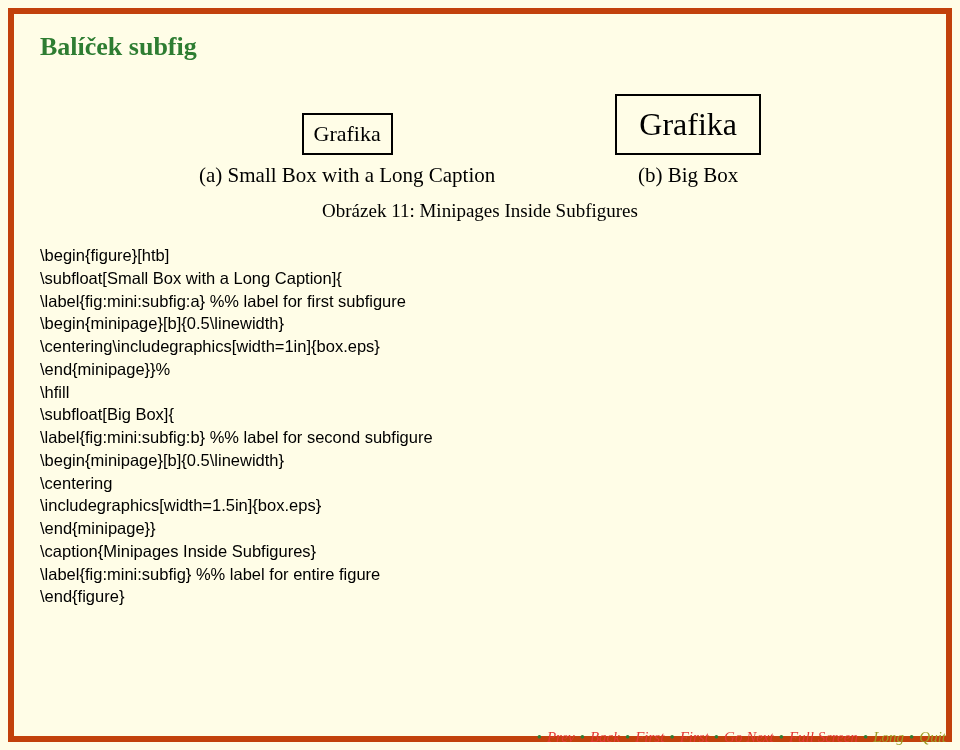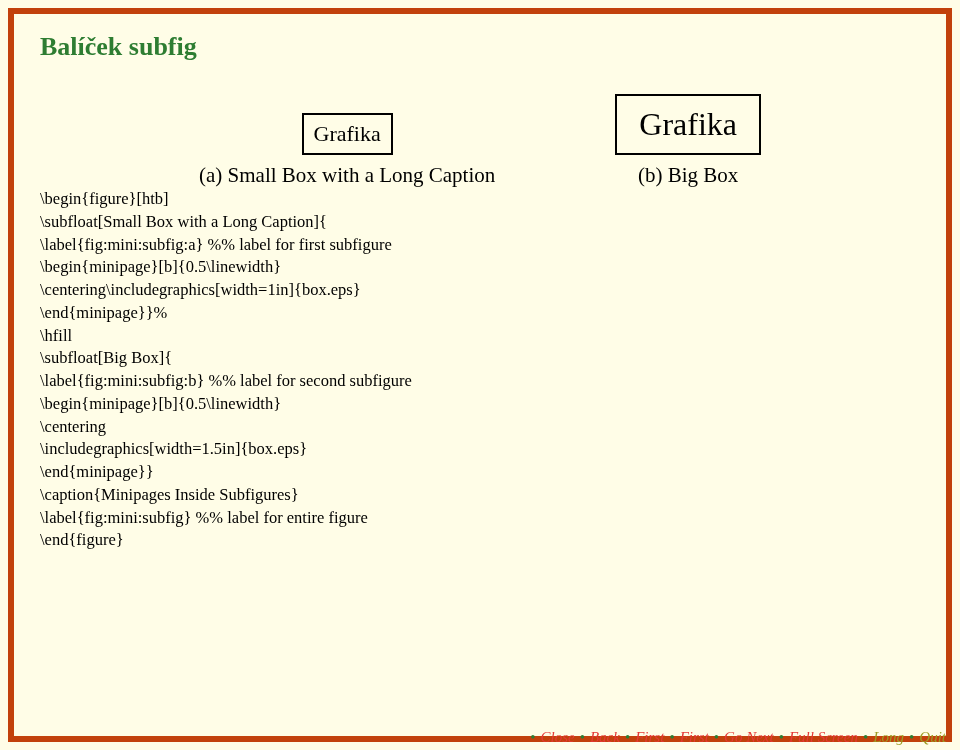--- a/index.html
+++ b/index.html
@@ -55,21 +55,21 @@
     font-family: Georgia, serif;
   }
   .main-caption {
     text-align: center;
     font-size: 19px;
     margin-top: 12px;
     margin-bottom: 22px;
     font-family: Georgia, serif;
   }
   .code {
-    font-family: Liberation Serif, serif;
+    font-family: Liberation Sans, sans-serif;
     font-size: 16.5px;
     line-height: 1.38;
     white-space: pre;
     color: #000;
   }
   .nav {
     position: absolute;
     right: 14px;
     bottom: 4px;
     font-size: 15px;
@@ -94,20 +94,21 @@
     <div class="subfig">
       <div class="small-box">Grafika</div>
       <div class="subcaption">(a) Small Box with a Long Caption</div>
     </div>
     <div class="subfig">
       <div class="big-box">Grafika</div>
       <div class="subcaption">(b) Big Box</div>
     </div>
   </div>
 
+  <div class="main-caption">Obrázek 11: Minipages Inside Subfigures</div>
 
   <div class="code">\begin{figure}[htb]
 \subfloat[Small Box with a Long Caption]{
 \label{fig:mini:subfig:a} %% label for first subfigure
 \begin{minipage}[b]{0.5\linewidth}
 \centering\includegraphics[width=1in]{box.eps}
 \end{minipage}}%
 \hfill
 \subfloat[Big Box]{
 \label{fig:mini:subfig:b} %% label for second subfigure
@@ -116,21 +117,21 @@
 \includegraphics[width=1.5in]{box.eps}
 \end{minipage}}
 \caption{Minipages Inside Subfigures}
 \label{fig:mini:subfig} %% label for entire figure
 \end{figure}</div>
 
 </div>
 
 <div class="nav">
   <span class="bullet">•</span>
-  <span class="nav-link">Close</span>
+  <span class="nav-link">Prev</span>
   <span class="bullet">•</span>
   <span class="nav-link">Back</span>
   <span class="bullet">•</span>
   <span class="nav-link">First</span>
   <span class="bullet">•</span>
   <span class="nav-link">First</span>
   <span class="bullet">•</span>
   <span class="nav-link">Go Next</span>
   <span class="bullet">•</span>
   <span class="nav-link">Full Screen</span>

